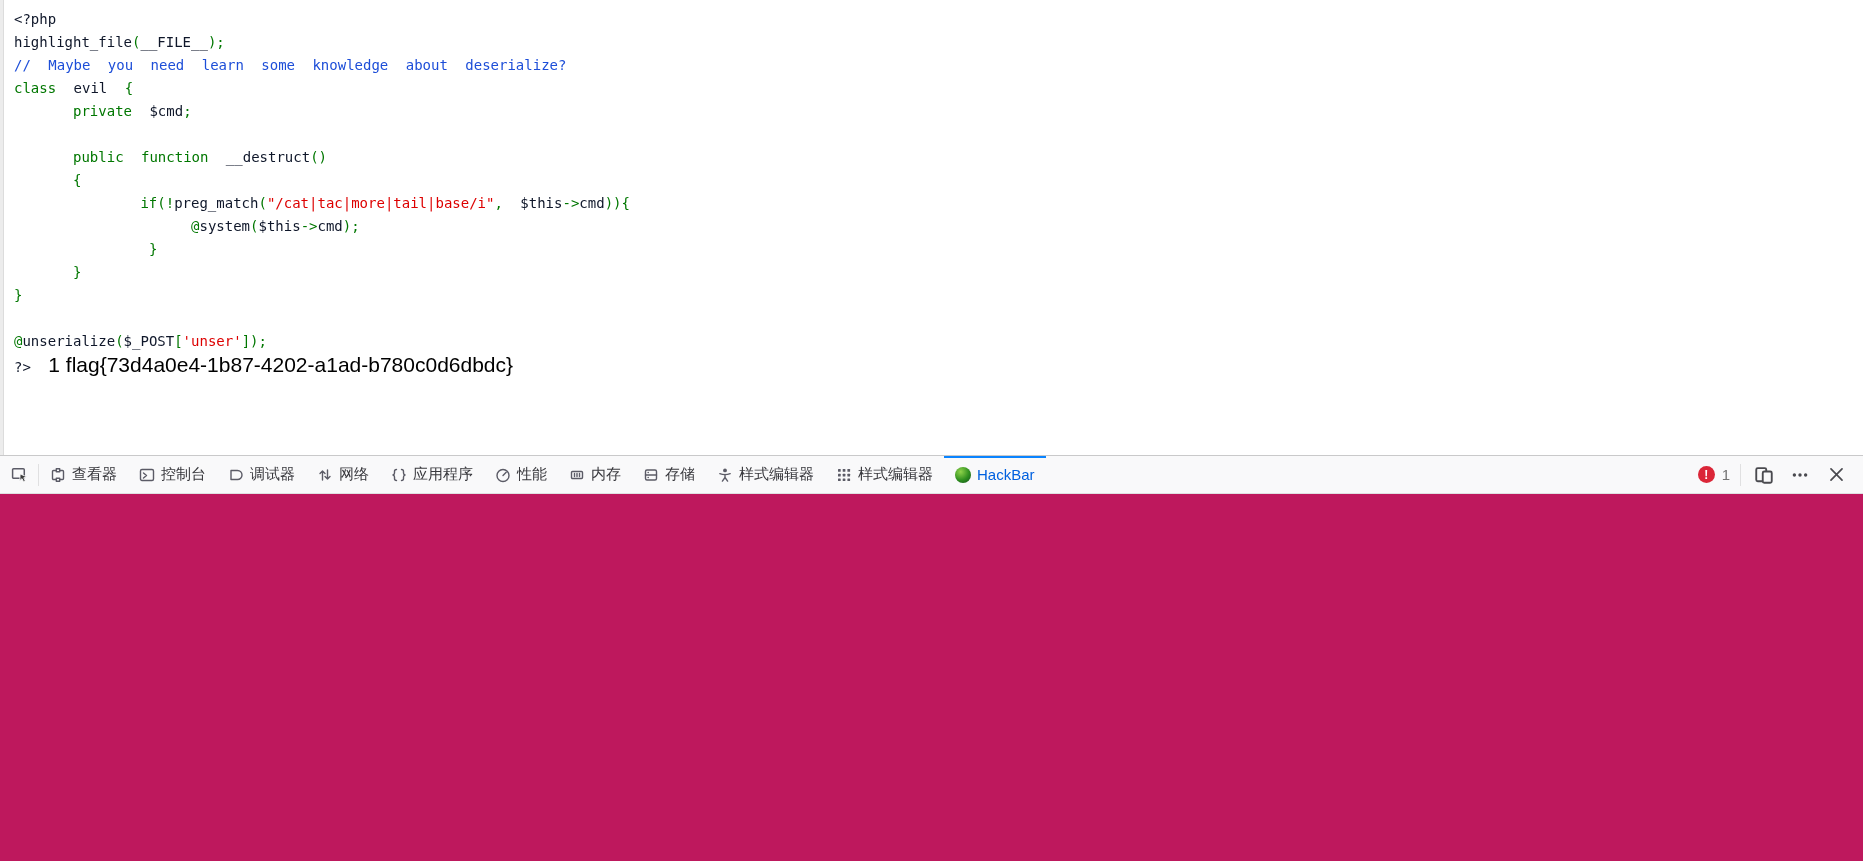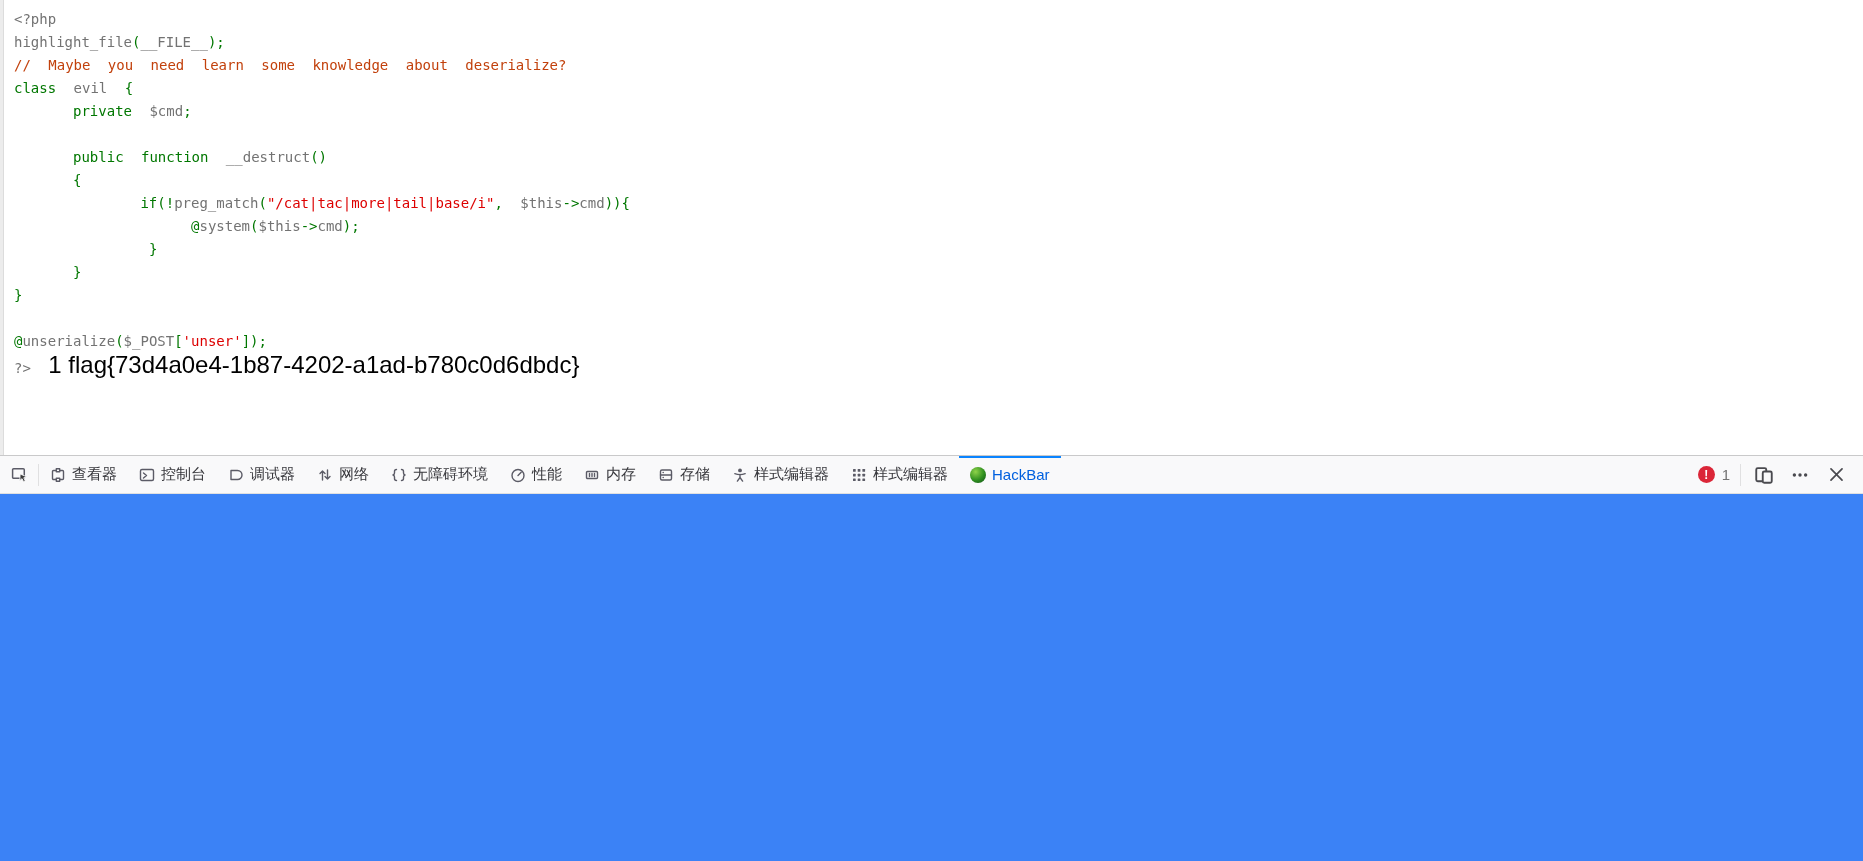--- a/index.html
+++ b/index.html
@@ -5,28 +5,28 @@
   * { box-sizing: border-box; margin: 0; padding: 0; }
   html,body { width:1863px; height:861px; overflow:hidden; background:#fff;
     font-family:"Liberation Sans", sans-serif; position:relative; }
 
   
   .code-area { position:absolute; left:0; top:0; width:1863px; height:455px; background:#fff; }
   .left-strip { position:absolute; left:0; top:0; width:4px; height:455px; background:#ececec; border-right:1px solid #dcdcdc; }
   .code-block { position:absolute; left:14px; top:8px; font-family:"DejaVu Sans Mono", monospace;
     font-size:14px; line-height:23px; white-space:pre; }
   .code-line { height:23px; word-spacing:9px; }
-  .seg-blue   { color:#737373; }
+  .seg-blue   { color:#0f172a; }
   .seg-green  { color:#007700; }
   .seg-red    { color:#DD0000; }
-  .seg-orange { color:#c2410c; }
-  .seg-output { color:#000; font-family:"Liberation Sans", sans-serif; font-size:24px; word-spacing:normal; }
+  .seg-orange { color:#1d4ed8; }
+  .seg-output { color:#000; font-family:"Liberation Sans", sans-serif; font-size:21px; word-spacing:normal; }
 
   
-  .devtools { position:absolute; left:0; top:455px; width:1863px; height:406px; background:#3b82f6; border-top:1px solid #c9c9ca; }
+  .devtools { position:absolute; left:0; top:455px; width:1863px; height:406px; background:#be185d; border-top:1px solid #c9c9ca; }
   .dt-toolbar { height:38px; background:#f9f9fa; border-bottom:1px solid #e0e0e1; display:flex; align-items:stretch; }
   .dt-picker { width:38px; display:flex; align-items:center; justify-content:center; cursor:pointer; }
   .dt-sep { width:1px; height:22px; background:#e0e0e1; align-self:center; }
   .dt-tabs { display:flex; align-items:stretch; }
   .dt-tab { display:flex; align-items:center; gap:6px; padding:0 11px; font-size:15px; color:#38383d; cursor:pointer; position:relative; }
   .dt-tab.active { color:#0060df; }
   .dt-tab.active::before { content:''; position:absolute; left:0; top:0; right:0; height:2px; background:#0a84ff; }
   .dt-tab svg { display:block; }
   .dt-spacer { flex:1; }
   .dt-right { display:flex; align-items:center; gap:10px; padding-right:14px; }
@@ -91,21 +91,21 @@
           </span>
           <span>网络</span>
         </div>
         <div class="dt-tab">
           <span style="display: flex;">
             <svg width="16" height="16" viewBox="0 0 16 16">
               <path d="M5.5 2.5c-1.5 0-2 .7-2 2v1.6c0 .9-.4 1.6-1.5 1.9 1.1.3 1.5 1 1.5 1.9v1.6c0 1.3.5 2 2 2" fill="none" stroke="#5b5b66" stroke-width="1.4" stroke-linecap="round" stroke-linejoin="round"></path>
               <path d="M10.5 2.5c1.5 0 2 .7 2 2v1.6c0 .9.4 1.6 1.5 1.9-1.1.3-1.5 1-1.5 1.9v1.6c0 1.3-.5 2-2 2" fill="none" stroke="#5b5b66" stroke-width="1.4" stroke-linecap="round" stroke-linejoin="round"></path>
             </svg>
           </span>
-          <span>无障碍环境</span>
+          <span>应用程序</span>
         </div>
         <div class="dt-tab">
           <span style="display: flex;">
             <svg width="16" height="16" viewBox="0 0 16 16">
               <circle cx="8" cy="8.5" r="6" fill="none" stroke="#5b5b66" stroke-width="1.4" stroke-linecap="round" stroke-linejoin="round"></circle>
               <path d="M8 8.5l3.2-3.2" fill="none" stroke="#5b5b66" stroke-width="1.4" stroke-linecap="round" stroke-linejoin="round"></path>
             </svg>
           </span>
           <span>性能</span>
         </div>

